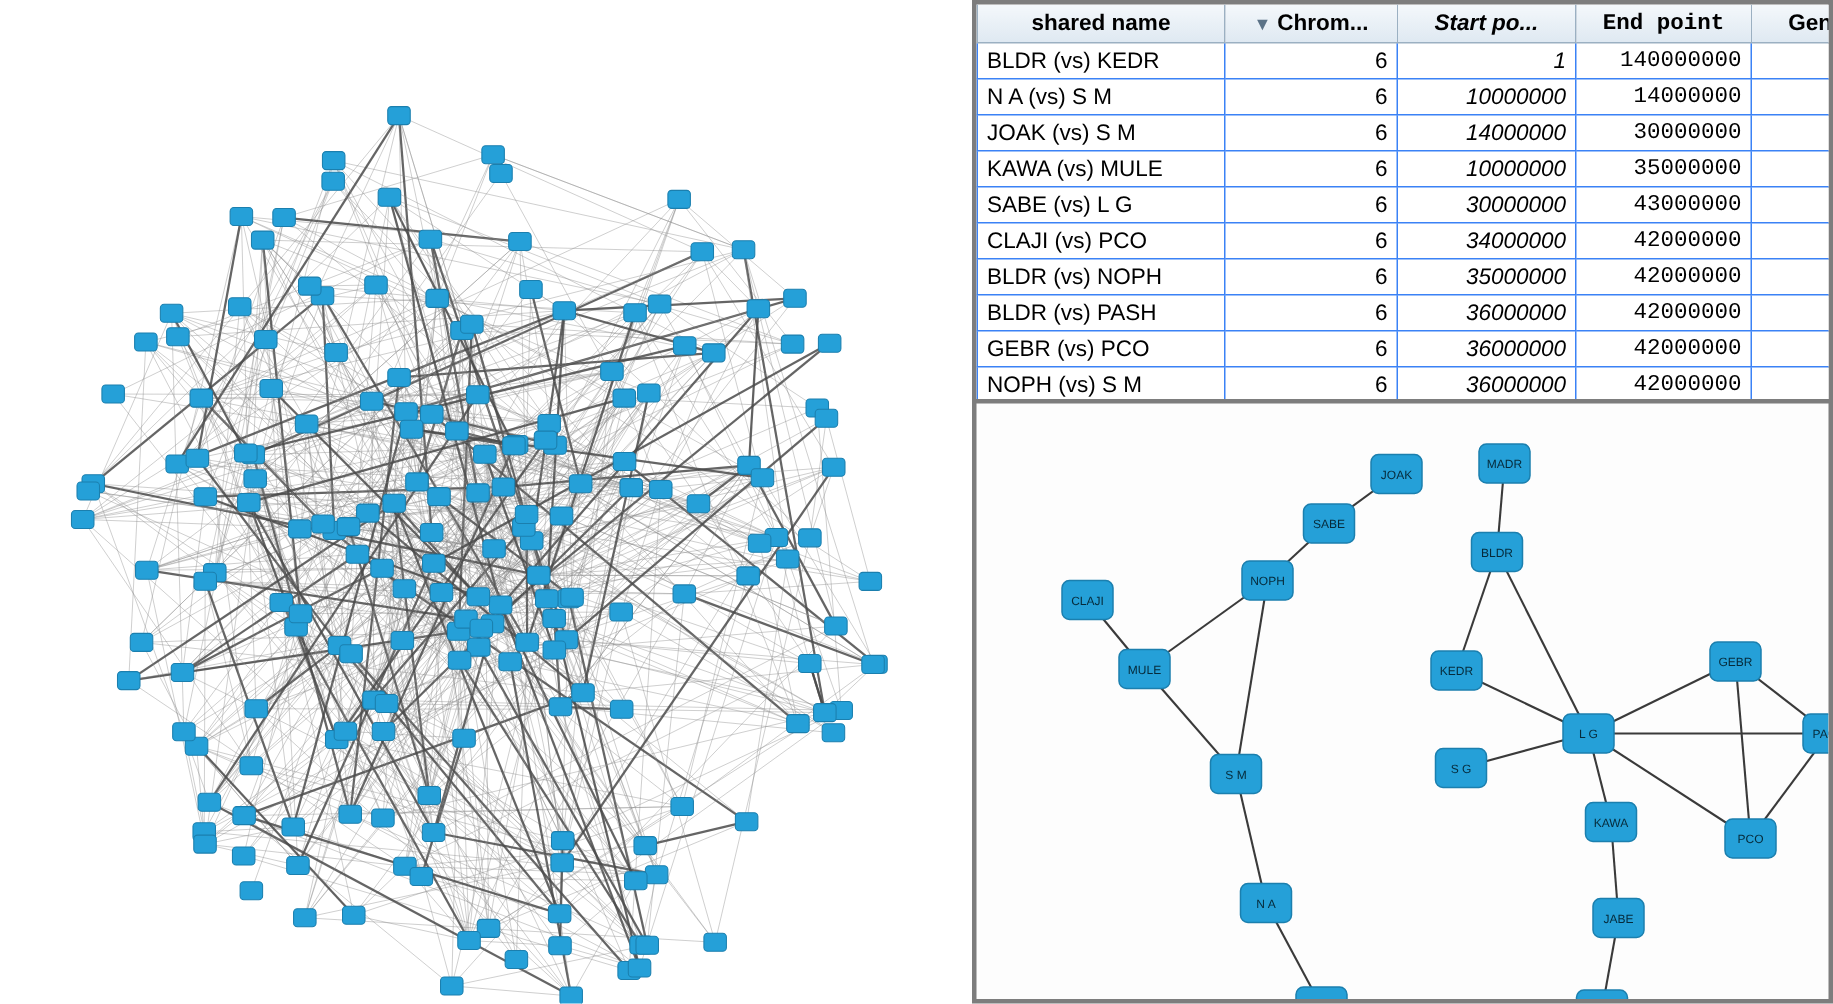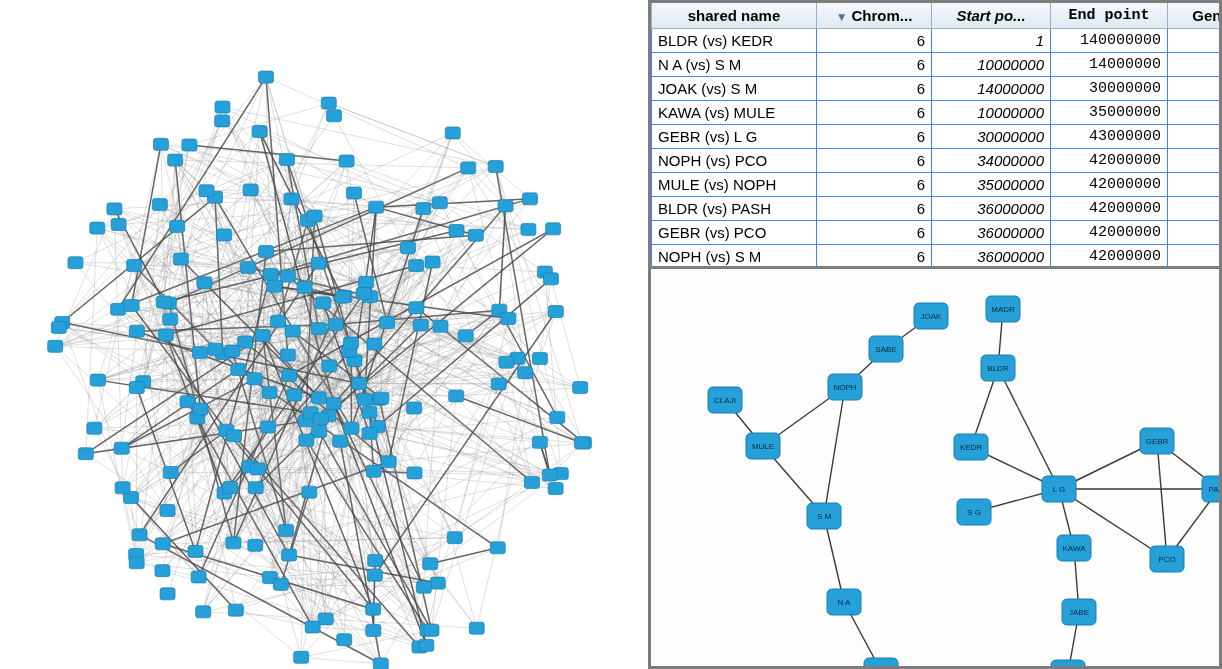--- a/index.html
+++ b/index.html
@@ -1238,35 +1238,35 @@
             <td class="num col-w5">7.5</td>
           </tr>
           <tr>
             <td class="txt col-w1">KAWA (vs) MULE</td>
             <td class="num col-w2">6</td>
             <td class="num col-w3">10000000</td>
             <td class="num col-w4">35000000</td>
             <td class="num col-w5">5.9</td>
           </tr>
           <tr>
-            <td class="txt col-w1">GEBR (vs) L G</td>
+            <td class="txt col-w1">SABE (vs) L G</td>
             <td class="num col-w2">6</td>
             <td class="num col-w3">30000000</td>
             <td class="num col-w4">43000000</td>
             <td class="num col-w5">16.9</td>
           </tr>
           <tr>
-            <td class="txt col-w1">NOPH (vs) PCO</td>
+            <td class="txt col-w1">CLAJI (vs) PCO</td>
             <td class="num col-w2">6</td>
             <td class="num col-w3">34000000</td>
             <td class="num col-w4">42000000</td>
             <td class="num col-w5">11.4</td>
           </tr>
           <tr>
-            <td class="txt col-w1">MULE (vs) NOPH</td>
+            <td class="txt col-w1">BLDR (vs) NOPH</td>
             <td class="num col-w2">6</td>
             <td class="num col-w3">35000000</td>
             <td class="num col-w4">42000000</td>
             <td class="num col-w5">10.5</td>
           </tr>
           <tr>
             <td class="txt col-w1">BLDR (vs) PASH</td>
             <td class="num col-w2">6</td>
             <td class="num col-w3">36000000</td>
             <td class="num col-w4">42000000</td>

